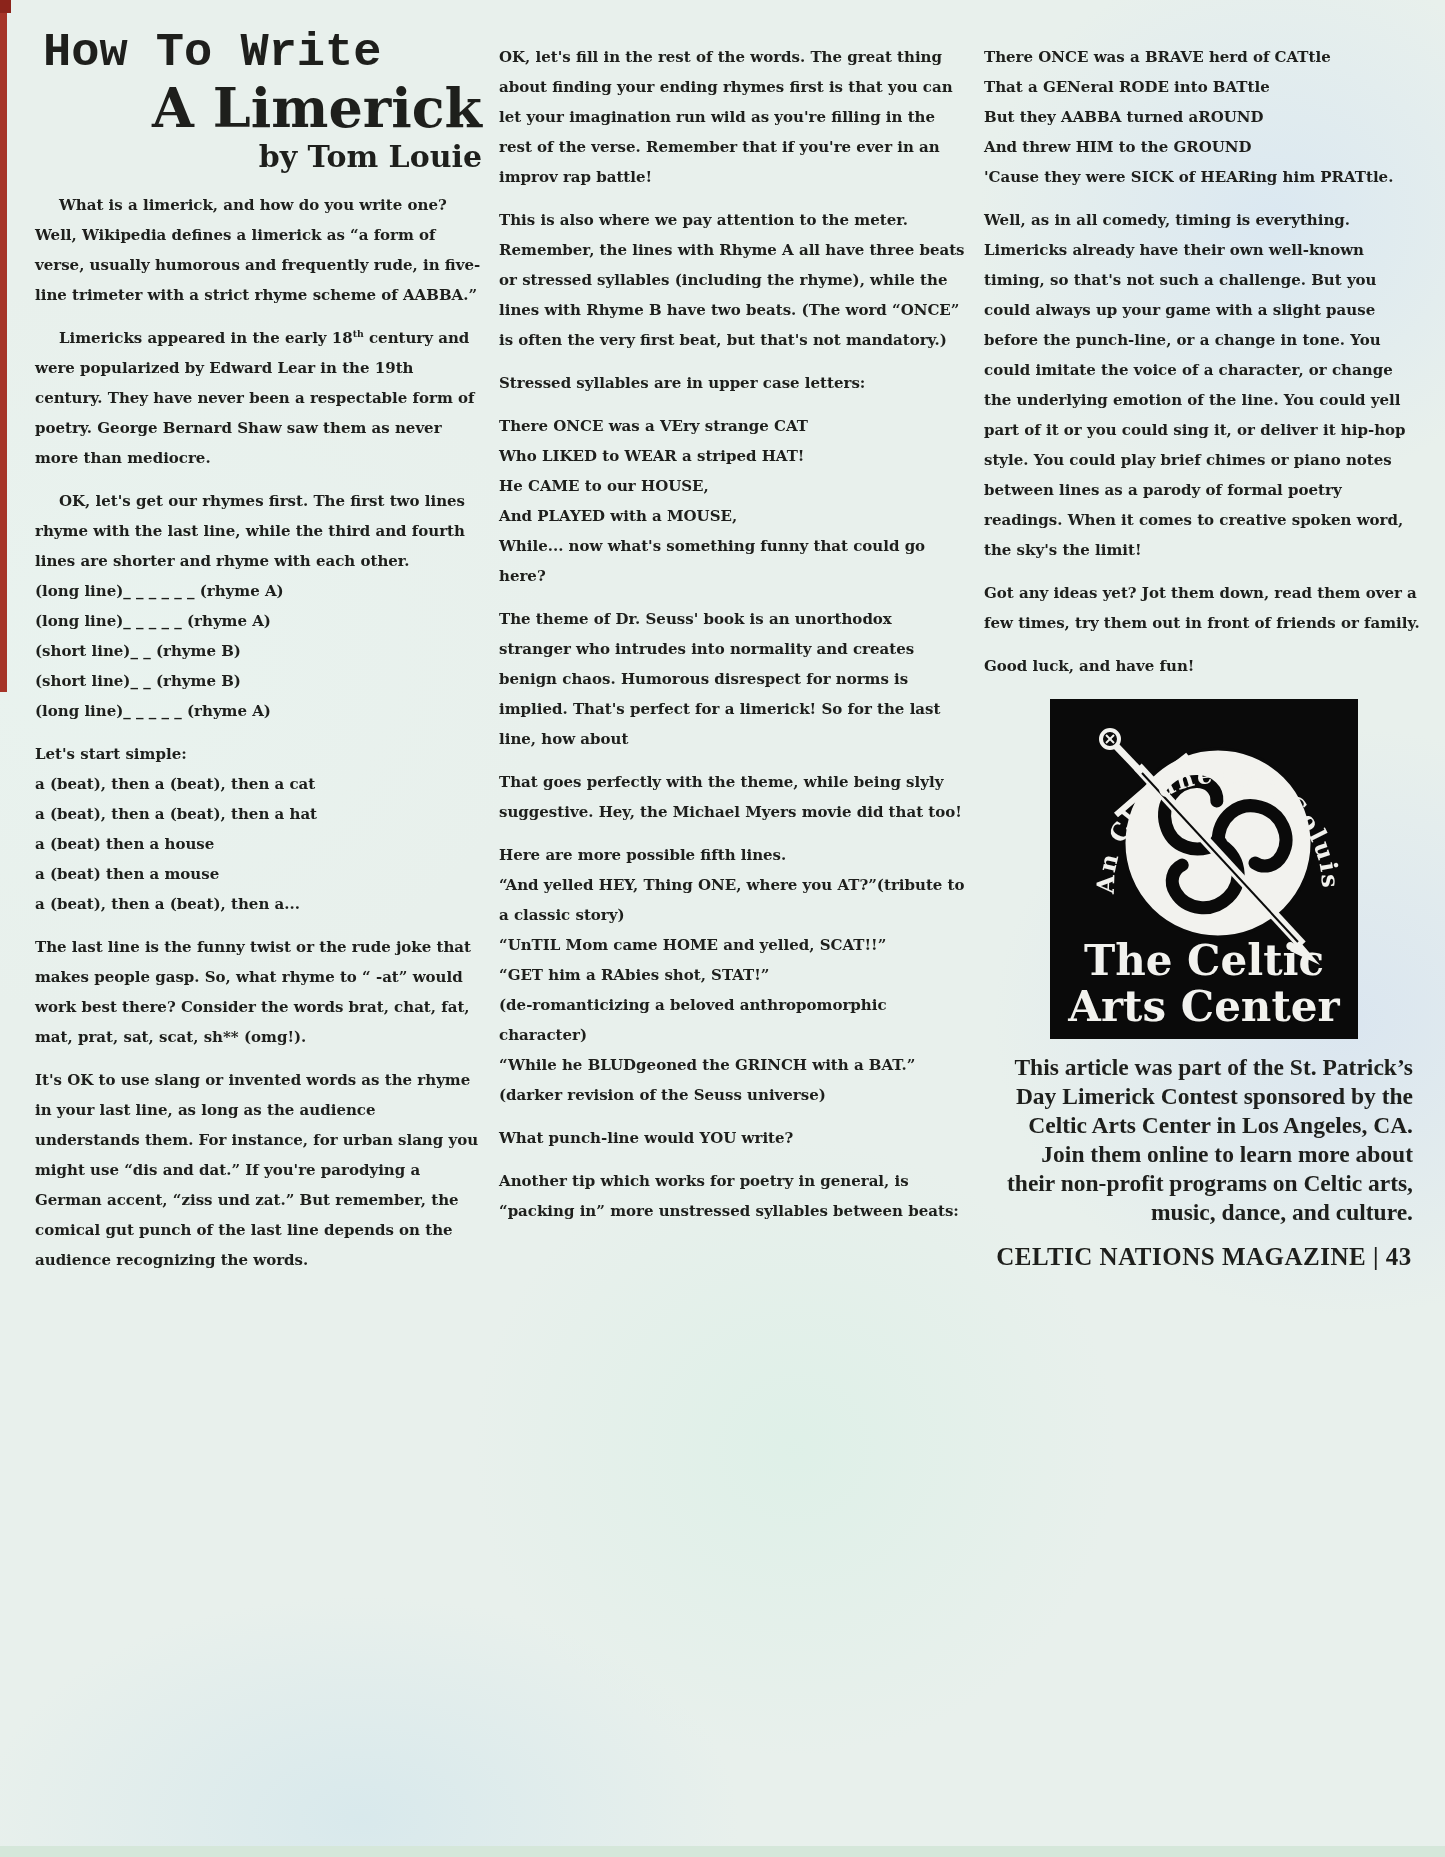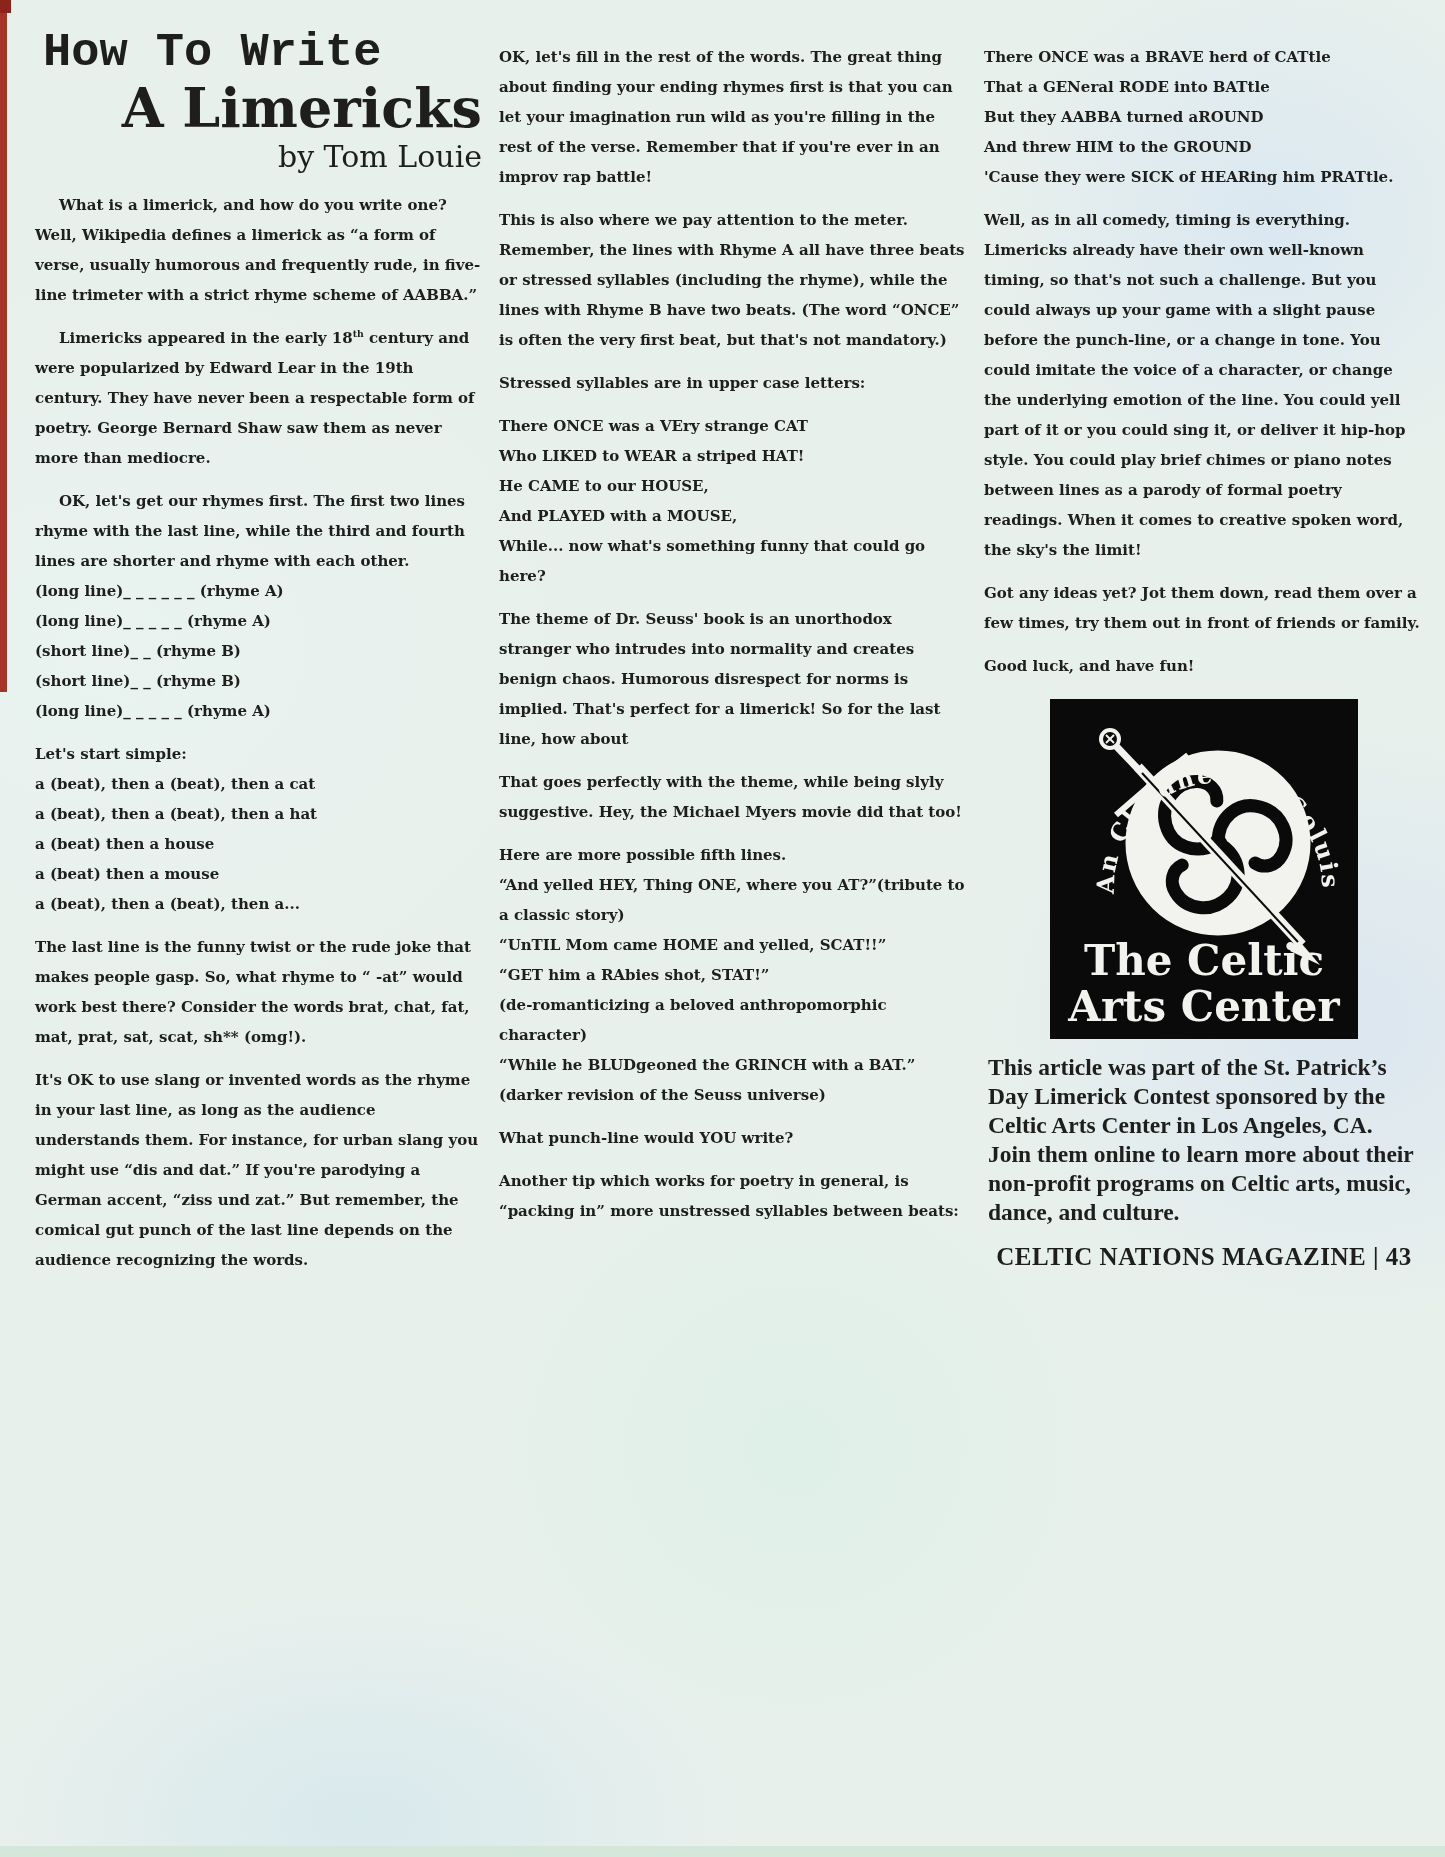--- a/index.html
+++ b/index.html
@@ -19,56 +19,56 @@
     position:relative; width:100%; height:100%; box-sizing:border-box;
     padding:28px 18px 0 35px;
     display:grid; grid-template-columns:447px 468px 440px; column-gap:17px;
   }
   .strip-left  { position:absolute; left:0; top:0; width:7px; height:692px; background:#a63428; }
   .strip-corner{ position:absolute; left:0; top:0; width:11px; height:13px; background:#8c241b; }
   .strip-bottom{ position:absolute; left:0; bottom:0; width:100%; height:11px; background:#d5e7da; }
 
   .title-1 { font-size:47px; font-weight:700; line-height:1.08; margin:0; padding-left:8px;font-family:Liberation Mono, monospace; }
   .title-2 { font-size:54px; font-weight:700; line-height:1.08; margin:0; text-align:right; }
-  .byline  { font-size:30px; font-weight:400; margin:2px 0 16px; text-align:right; }
+  .byline  { font-size:30px; font-weight:700; margin:2px 0 16px; text-align:right; }
 
   .col { padding-top:0; }
   .col-2, .col-3 { padding-top:14px; }
 
   p, .block {
     font-size:15px; line-height:30px; font-weight:700;
     margin:0 0 13px; 
   }
   .indent  { text-indent:24px; }
   .preline { white-space:pre-line; }
   sup { font-size:0.62em; vertical-align:super; line-height:0; }
 
   .logo-box { width:308px; height:340px; margin:18px auto 0; display:block; }
 
   .note {
     font-family:"Liberation Serif", serif; font-size:23.5px; line-height:29px;
-    font-weight:700; text-align:left; margin:14px 4px 0;
+    font-weight:700; text-align:right; margin:14px 11px 0;
   }
   .footer {
     font-family:"Liberation Serif", serif; font-size:25px; font-weight:700;
     text-align:center; letter-spacing:0.5px; margin:16px 0 0;
   }
 </style>
 </head>
 <body>
 
 <div class="strip-left"></div>
 <div class="strip-corner"></div>
 <div class="strip-bottom"></div>
 
 <div class="page">
 
   <div class="col col-1">
     <h1 class="title-1">How To Write</h1>
-    <h1 class="title-2">A Limericks</h1>
+    <h1 class="title-2">A Limerick</h1>
     <div class="byline">by Tom Louie</div>
 
     <p class="indent">What is a limerick, and how do you write one? Well, Wikipedia defines a limerick as “a form of verse, usually humorous and frequently rude, in five-line trimeter with a strict rhyme scheme of AABBA.”</p>
 
     <p class="indent"><span>Limericks appeared in the early 18</span><sup>th</sup><span> century and were popularized by Edward Lear in the 19th century. They have never been a respectable form of poetry. George Bernard Shaw saw them as never more than mediocre.</span></p>
 
     <p class="indent preline">OK, let's get our rhymes first. The first two lines rhyme with the last line, while the third and fourth lines are shorter and rhyme with each other.
 (long line)_ _ _ _ _ _ (rhyme A)
 (long line)_ _ _ _ _ (rhyme A)
 (short line)_ _  (rhyme B)

